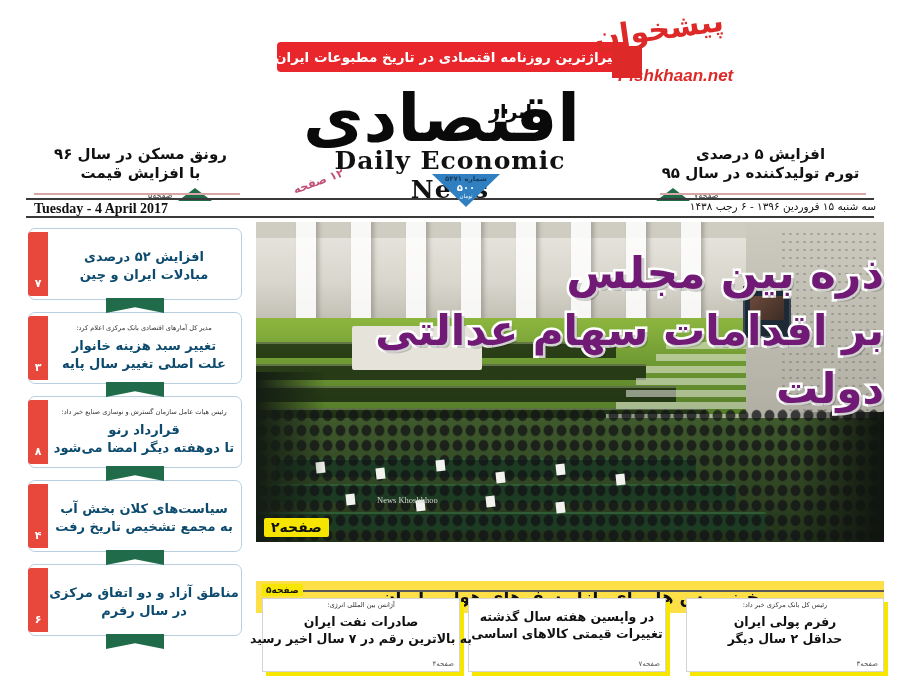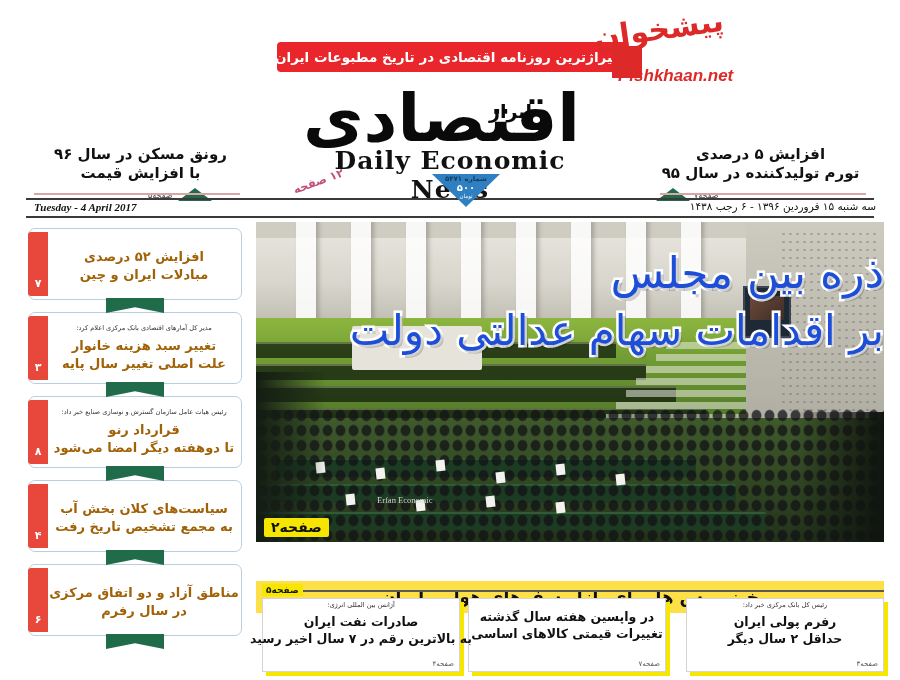--- a/index.html
+++ b/index.html
@@ -190,26 +190,25 @@
   .rule-pink {
     position: absolute;
     height: 2px;
     background: #d9a6a6;
   }
 
   
   .date-left {
     position: absolute;
     left: 34px; top: 201px;
-    font-size: 11px;
+    font-size: 14px;
     font-weight: bold;
     color: #111;
     direction: ltr;
     font-family: "Liberation Serif", "DejaVu Serif", serif;
-    font-style: italic;
   }
   .date-right {
     position: absolute;
     right: 24px; top: 200px;
     font-size: 10.5px;
     color: #111;
   }
 
   
   .sidebar {
@@ -272,21 +271,21 @@
     font-size: 6.6px;
     color: #333;
     line-height: 11px;
     margin-bottom: 3px;
     white-space: nowrap;
   }
   .card-line {
     font-size: 13px;
     font-weight: bold;
     line-height: 18px;
-    color: #a16207;
+    color: #0c4a6e;
     white-space: nowrap;
   }
 
   
   .photo {
     position: absolute;
     left: 256px; top: 222px;
     width: 628px; height: 320px;
     overflow: hidden;
     background: #2b3d2b;
@@ -434,23 +433,23 @@
     position: absolute;
     right: 16px; top: 244px;
     width: 600px;
     text-align: right;
     z-index: 7;
     pointer-events: none;
   }
   .mh-line {
     display: block;
     font-size: 44px;
-    font-weight: normal;
+    font-weight: bold;
     line-height: 58px;
-    color: #1d4ed8;
+    color: #701a75;
     -webkit-text-stroke: 5px #ffffff;
     paint-order: stroke fill;
     text-shadow:
       3px 3px 0 rgba(0,0,0,0.18);
     letter-spacing: -1px;
   }
   .mh-line.l2 {
     font-size: 42px;
   }
 
@@ -711,21 +710,21 @@
 
   <div class="ph-dark-left"></div>
   <div class="ph-dark-rightcol"></div>
 </div>
 
 <div class="main-headline">
   <span class="mh-line l1">ذره بین مجلس</span>
   <span class="mh-line l2">بر اقدامات سهام عدالتی دولت</span>
 </div>
 
-<div class="photo-credit">Erfan Economic</div>
+<div class="photo-credit">News Khoshkhoo</div>
 <div class="page-badge-2">صفحه۲</div>
 
 <div class="yellow-banner">
   <span>خیز روس ها برای بازار سفرهای هوایی ایران</span>
 </div>
 <div class="yb-badge">صفحه۵</div>
 <div class="yb-rule"></div>
 
 <div class="bot-col c-right">
   <div class="bot-inner">

